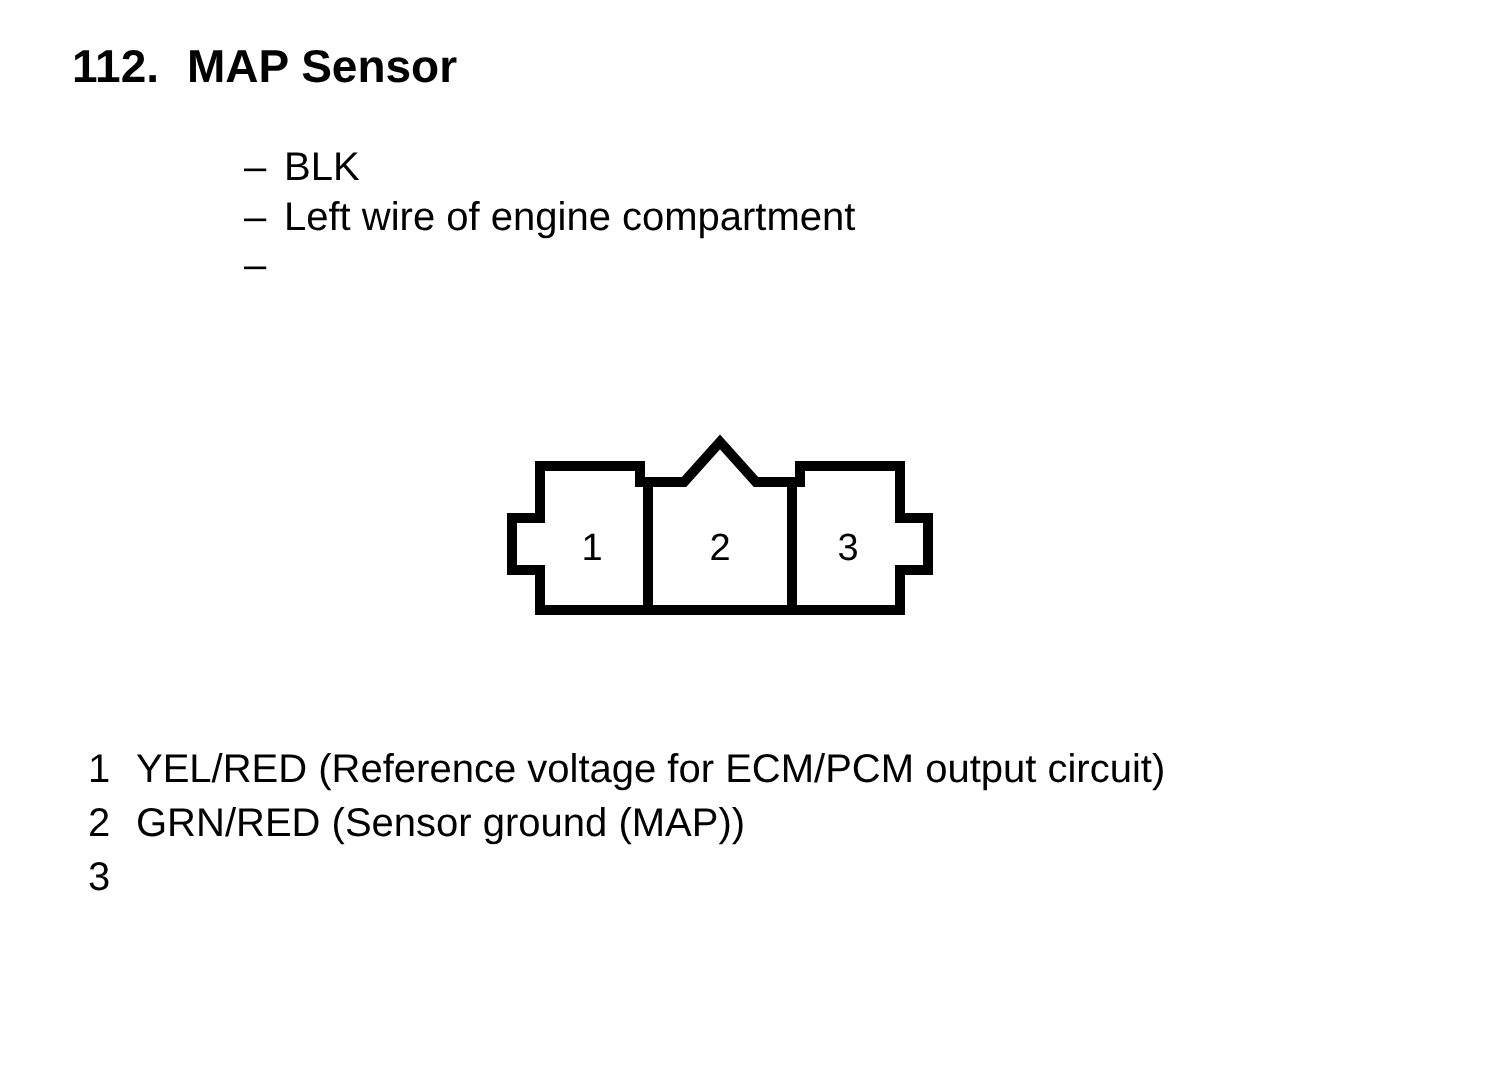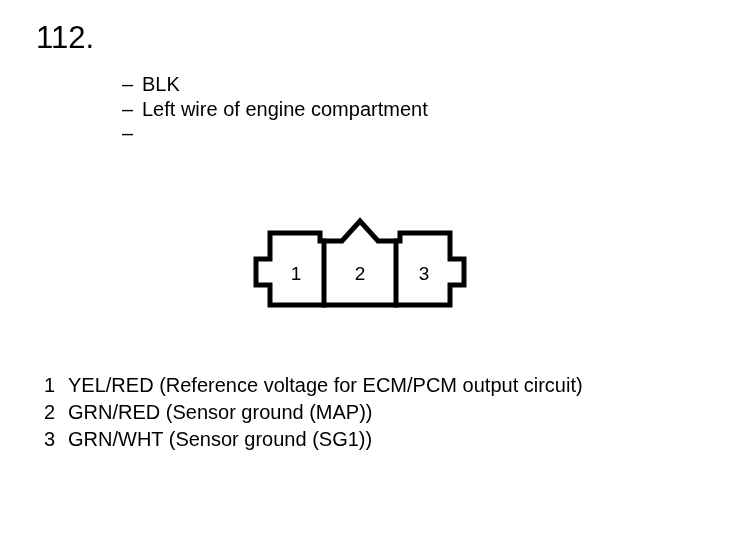--- a/index.html
+++ b/index.html
@@ -16,22 +16,22 @@
     position: relative;
   }
 
   
   .title-row {
     position: absolute;
     left: 36px;
     top: 20px;
     display: flex;
     align-items: baseline;
-    font-size: 31px;
-    font-weight: normal;
+    font-size: 23px;
+    font-weight: bold;
     letter-spacing: 0px;
     white-space: nowrap;
   }
   .title-number {
     margin-right: 14px;
   }
   .title-text {
   }
 
   
@@ -90,20 +90,21 @@
     text-align: left;
   }
   .legend-desc {
   }
 </style>
 </head>
 <body>
 
 <div class="title-row">
   <span class="title-number">112.</span>
+  <span class="title-text">MAP Sensor</span>
 </div>
 
 <div class="bullets">
   <div class="bullet-line">
     <span class="bullet-dash">–</span>
     <span class="bullet-text">BLK</span>
   </div>
   <div class="bullet-line">
     <span class="bullet-dash">–</span>
     <span class="bullet-text">Left wire of engine compartment</span>
@@ -154,15 +155,14 @@
   <div class="legend-row">
     <span class="legend-num">1</span>
     <span class="legend-desc">YEL/RED (Reference voltage for ECM/PCM output circuit)</span>
   </div>
   <div class="legend-row">
     <span class="legend-num">2</span>
     <span class="legend-desc">GRN/RED (Sensor ground (MAP))</span>
   </div>
   <div class="legend-row">
     <span class="legend-num">3</span>
-    <span class="legend-desc">GRN/WHT (Sensor ground (SG1))</span>
   </div>
 </div>
 
 </body></html>

